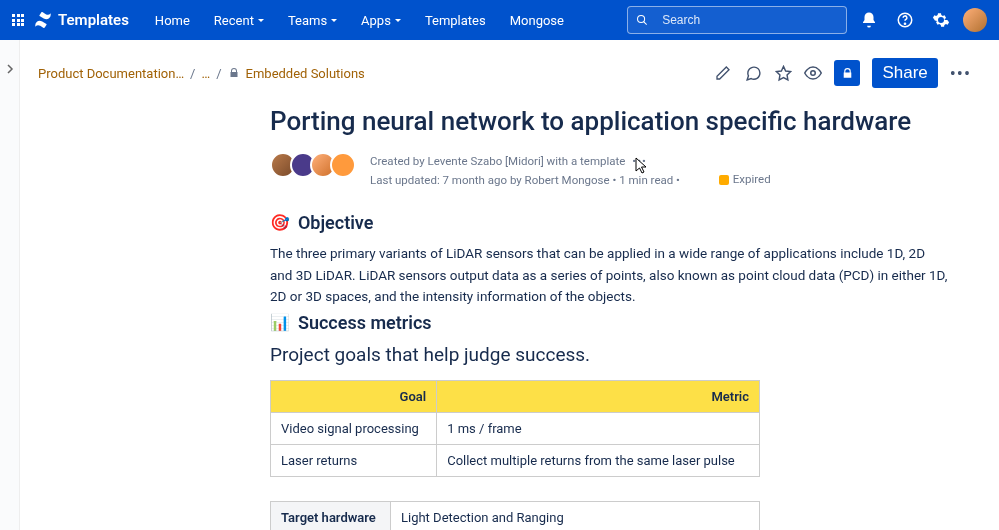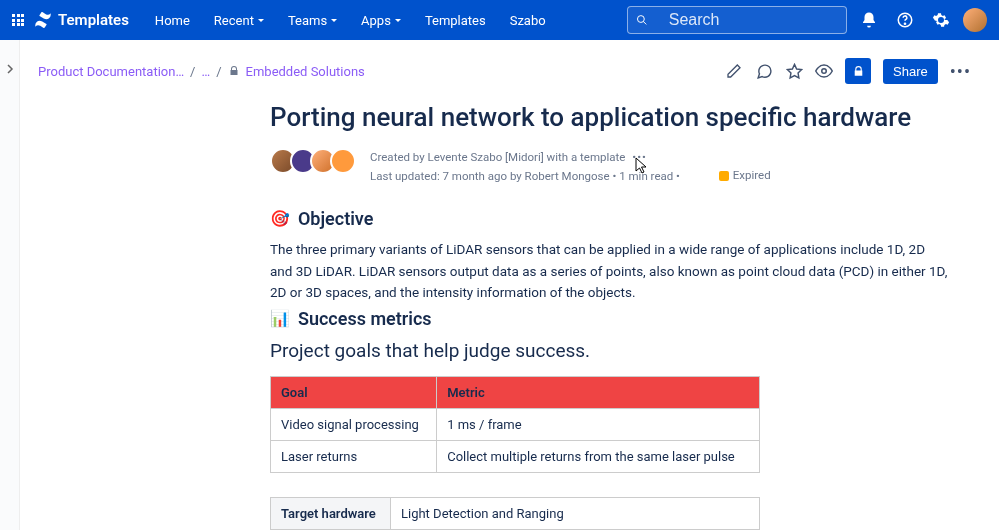--- a/index.html
+++ b/index.html
@@ -8,39 +8,39 @@
   .nav { background: #0052CC; height: 40px; display: flex; align-items: center; padding: 0 12px; color: #fff; }
   .nav-left { display: flex; align-items: center; gap: 4px; }
   .nav-right { display: flex; align-items: center; gap: 8px; margin-left: auto; }
   .apps-icon { display:grid; grid-template-columns:repeat(3,3px); grid-template-rows:repeat(3,3px); gap:1.5px; cursor:pointer; margin-right:6px; }
   .apps-icon span { background:#fff; width:3px; height:3px; }
   .logo { display:flex; align-items:center; gap:6px; font-weight:600; font-size:15px; margin-right:12px; cursor:pointer; }
   .logo svg { width:18px; height:18px; }
   .nav-item { padding: 0 10px; height:40px; display:flex; align-items:center; font-size:13px; cursor:pointer; }
   .nav-item.dd::after { content:""; display:inline-block; margin-left:4px; border:3px solid transparent; border-top-color:#fff; transform:translateY(2px); }
   .search { background: rgba(255,255,255,0.08); border:1px solid rgba(255,255,255,0.5); border-radius:4px; height:28px; display:flex; align-items:center; padding:0 8px; width:220px; }
-  .search input { background:transparent; border:none; outline:none; color:#fff; font-size:16px; margin-left:21px; width:100%; }
+  .search input { background:transparent; border:none; outline:none; color:#fff; font-size:12px; margin-left:14px; width:100%; }
   .search input::placeholder { color: rgba(255,255,255,0.85); }
   .nav-icon-btn { width:28px; height:28px; display:flex; align-items:center; justify-content:center; cursor:pointer; color:#fff; }
   .avatar-top { width:24px; height:24px; border-radius:50%; background: linear-gradient(135deg,#ffb07a,#b07030); cursor:pointer; }
   
   .main { display:flex; height: calc(100% - 40px); overflow:hidden; }
   .sidebar-handle { width:20px; border-right:1px solid #eee; display:flex; align-items:flex-start; justify-content:center; padding-top:24px; cursor:pointer; background:#fafbfc; }
   .sidebar-handle svg { width:10px; height:10px; color:#666; }
   .content-scroll { height: calc(530px - 40px); overflow-y:scroll; }
   
   .toolbar { display:flex; align-items:center; padding: 18px 28px 0 18px; gap:10px; }
   .breadcrumb { display:flex; align-items:center; gap:6px; font-size:13px; color:#6B778C; }
-  .breadcrumb a { color:#8b5cf6; text-decoration:none; cursor:pointer; }
+  .breadcrumb a { color:#a16207; text-decoration:none; cursor:pointer; }
   .breadcrumb .sep { color:#6B778C; }
   .lock-mini { width:12px; height:12px; color:#6B778C; }
   .tools-right { margin-left:auto; display:flex; align-items:center; gap:12px; }
   .tool-icon { width:18px; height:18px; color:#42526E; cursor:pointer; display:flex; align-items:center; justify-content:center; }
   .lock-box { width:26px; height:26px; background:#0052CC; border-radius:3px; display:flex; align-items:center; justify-content:center; color:#fff; cursor:pointer; }
-  .share-btn { background:#0052CC; color:#fff; border:none; border-radius:3px; padding:5px 10px; font-size:13px; font-weight:500; cursor:pointer; }
+  .share-btn { background:#0052CC; color:#fff; border:none; border-radius:3px; padding:5px 10px; font-size:17px; font-weight:500; cursor:pointer; }
   .dots-btn { font-size:18px; color:#42526E; cursor:pointer; letter-spacing:1px; }
   
   .doc { padding: 18px 30px 30px 250px; max-width: 980px; }
   h1.title { font-size: 26px; font-weight: 500; color:#172B4D; margin-bottom:16px; }
   .byline { display:flex; align-items:flex-start; gap:14px; margin-bottom:22px; }
   .avatars { display:flex; }
   .avatars .av { width:26px; height:26px; border-radius:50%; border:2px solid #fff; margin-left:-6px; }
   .avatars .av:first-child { margin-left:0; }
   .av1{ background:linear-gradient(135deg,#b97a4a,#7a4a2a);} .av2{background:#4a3a8a;} .av3{background:linear-gradient(135deg,#ffb07a,#cf702a);} .av4{background:#ff9a3c;}
   .meta { font-size:11.5px; color:#6B778C; line-height:1.6; }
@@ -48,21 +48,21 @@
   .meta a { color:#6B778C; }
   .expired-badge { display:inline-flex; align-items:center; gap:4px;margin-left:36px; }
   .expired-badge .sq { width:10px; height:10px; background:#ffab00; border-radius:2px; display:inline-block; }
   
   h2.section { font-size:18px; font-weight:600; display:flex; align-items:center; gap:8px; margin-top:4px; margin-bottom:10px; }
   h2.section .emj { font-size:16px; }
   p.body { font-size:13.5px; line-height:1.6; color:#172B4D; max-width:680px; }
   p.subhead { font-size:19px; color:#172B4D; margin-bottom:14px; }
   
   table.tbl { border-collapse:collapse; width:490px; margin-bottom:24px; font-size:13px; }
-  table.tbl th { background:#ef4444; border:1px solid #ccc; text-align:left; padding:8px 10px; font-weight:600; }
+  table.tbl th { background:#fde047; border:1px solid #ccc; text-align:right; padding:8px 10px; font-weight:600; }
   table.tbl td { border:1px solid #ccc; padding:8px 10px;margin-left:36px; }
   
   table.tbl2 { border-collapse:collapse; width:490px; font-size:13px; }
   table.tbl2 th { background:#f4f5f7; border:1px solid #ccc; text-align:left; padding:8px 10px; font-weight:600; width:120px; }
   table.tbl2 td { border:1px solid #ccc; padding:8px 10px; }
   
   ::-webkit-scrollbar { width:14px; }
   ::-webkit-scrollbar-thumb { background:#c1c7d0; border-radius:10px; border:3px solid #fff; }
   ::-webkit-scrollbar-track { background:#fff; }
 
@@ -88,21 +88,21 @@
       <svg viewBox="0 0 24 24">
           <path fill="#fff" d="M2 17c2-4 5-5 9-3l5 3c1 .5 1 1 .3 2l-2 3c-.5.8-1 .8-2 .3l-4-2.5c-2.5-1.5-4.5-1-6 .5-.5.5-1 .3-.6-.5L2 17zM22 7c-2 4-5 5-9 3L8 7c-1-.5-1-1-.3-2l2-3c.5-.8 1-.8 2-.3l4 2.5c2.5 1.5 4.5 1 6-.5.5-.5 1-.3.6.5L22 7z"></path>
         </svg>
       <span>Templates</span>
     </div>
     <div class="nav-item">Home</div>
     <div class="nav-item dd">Recent</div>
     <div class="nav-item dd">Teams</div>
     <div class="nav-item dd">Apps</div>
     <div class="nav-item">Templates</div>
-    <div class="nav-item">Szabo</div>
+    <div class="nav-item">Mongose</div>
   </div>
   <div class="nav-right">
     <div class="search">
       <svg width="14" height="14" viewBox="0 0 24 24" fill="none" stroke="#fff" stroke-width="2">
           <circle cx="10" cy="10" r="7"></circle>
           <line x1="21" y1="21" x2="15" y2="15"></line>
         </svg>
       <input placeholder="Search" style="">
     </div>
     <div class="nav-icon-btn">

